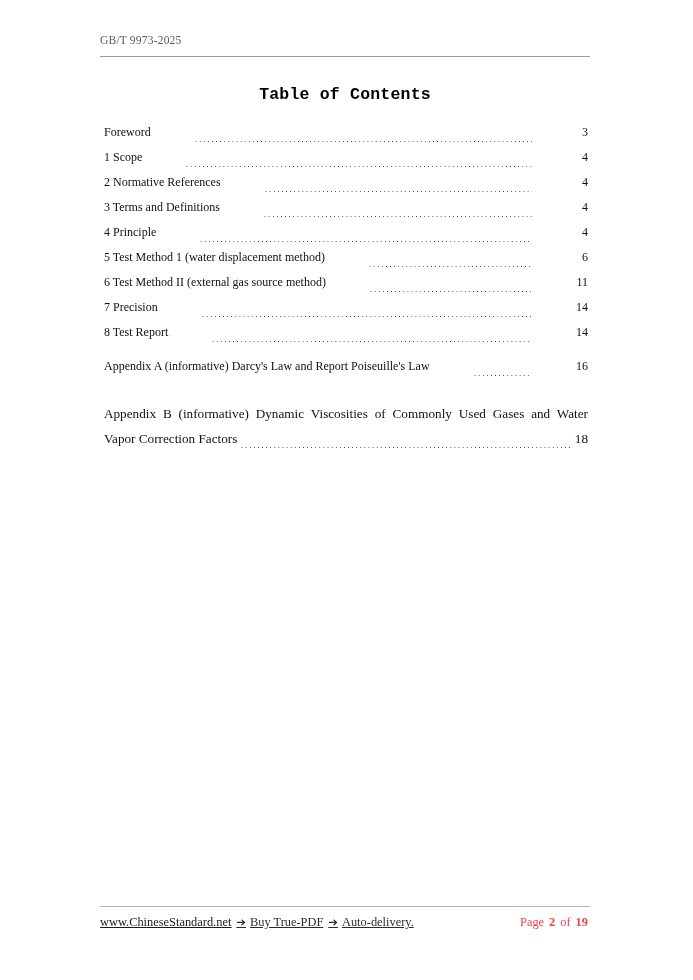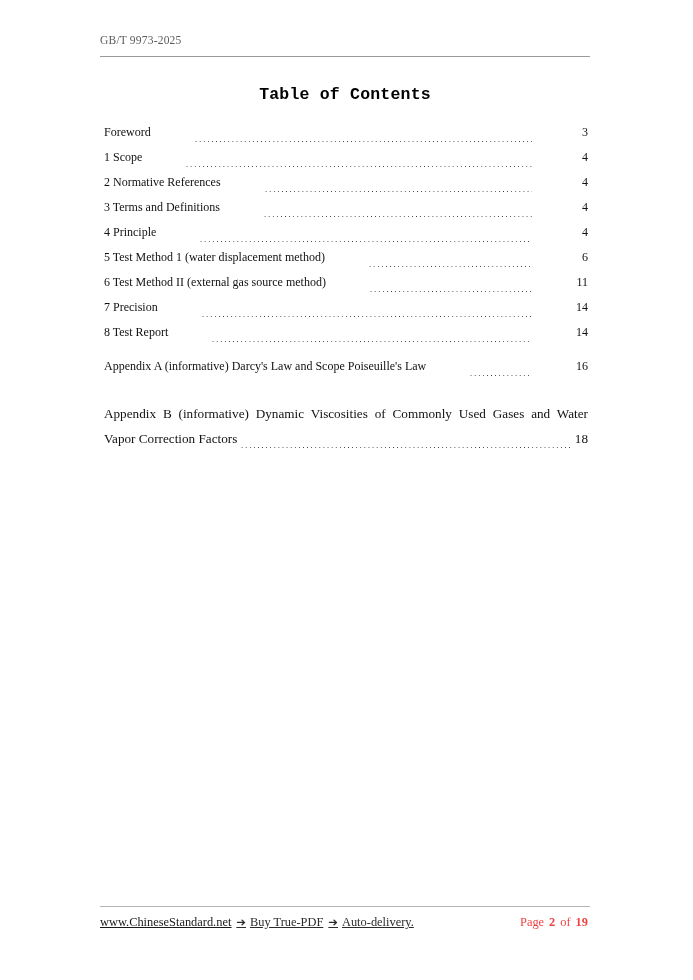--- a/index.html
+++ b/index.html
@@ -233,21 +233,21 @@
       <span class="toc-page">14</span>
     </div>
 
     <div class="toc-entry">
       <span class="toc-label">8 Test Report</span>
       <span class="toc-dots"></span>
       <span class="toc-page">14</span>
     </div>
 
     <div class="toc-entry gap-before">
-      <span class="toc-label">Appendix A (informative) Darcy's Law and Scope Poiseuille's Law</span>
+      <span class="toc-label">Appendix A (informative) Darcy's Law and Report Poiseuille's Law</span>
       <span class="toc-dots"></span>
       <span class="toc-page">16</span>
     </div>
 
     <div class="toc-entry-wrap">
       <div class="toc-wrap-first">Appendix B (informative) Dynamic Viscosities of Commonly Used Gases and Water</div>
       <div class="toc-wrap-second">
         <span class="toc-label">Vapor Correction Factors</span>
         <span class="toc-dots"></span>
         <span class="toc-page">18</span>

